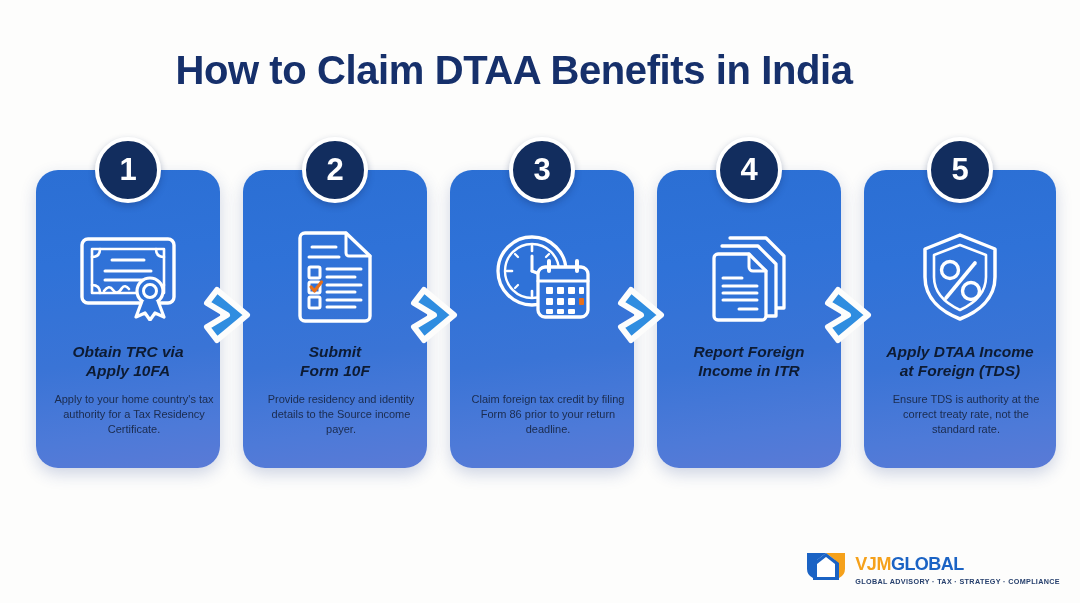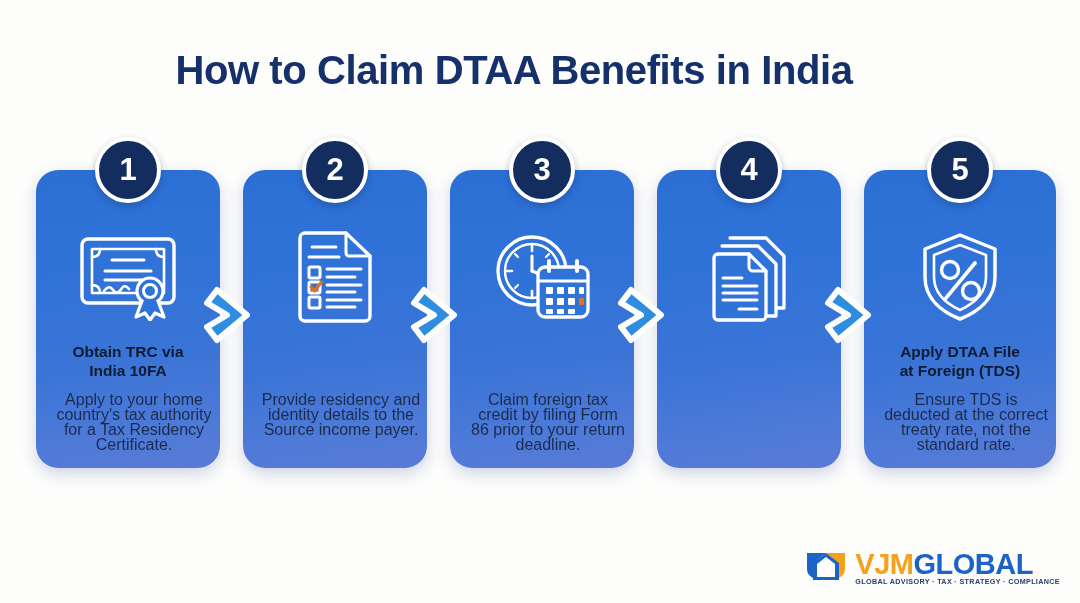--- a/index.html
+++ b/index.html
@@ -62,27 +62,28 @@
   }
   .icon-wrap svg{display:block;}
   .card-title{
     position:absolute;
     top:172px;left:8px;right:8px;
     text-align:center;
     color:#0d1b33;
     font-size:15.5px;
     font-weight:bold;
     line-height:19px;
+    font-style:italic;
   }
   .card-desc{
     position:absolute;
     top:222px;left:6px;right:6px;
     text-align:center;
     color:#1b2b4d;
-    font-size:16px;
+    font-size:11px;
     line-height:15px;
     margin-left:12px;
   }
 
   .chev{
     position:absolute;
     top:282px;
     width:66px;height:66px;
     z-index:5;
   }
@@ -93,21 +94,21 @@
 
   #brand{
     position:absolute;
     right:20px;bottom:12px;
     height:46px;
     display:flex;align-items:center;
   }
   #brand-mark{margin-right:8px;}
   #brand-text{display:block;}
   .brand-word{
-    font-size:29px;font-weight:bold;letter-spacing:-0.5px;
+    font-size:18px;font-weight:bold;letter-spacing:-0.5px;
     line-height:26px;
     white-space:nowrap;
   }
   .bw-vjm{color:#f5a11b;}
   .bw-global{color:#1b63c4;}
   .brand-tag{
     font-size:7.2px;
     color:#27406d;
     letter-spacing:0.35px;
     font-weight:bold;
@@ -134,21 +135,21 @@
         <line x1="29" y1="38" x2="75" y2="38" stroke-width="3"></line>
         <line x1="29" y1="47" x2="75" y2="47" stroke-width="3"></line>
         <path d="M28 58 q5 -7 9 -1 q4 6 9 -2 q3 -4 7 1" stroke-width="2.6" fill="none"></path>
         <circle cx="74" cy="58" r="13" fill="#2f72d8" stroke-width="3.2"></circle>
         <circle cx="74" cy="58" r="6.5" stroke-width="3"></circle>
         <path d="M66 68 l-6 16 l9 -4 l5 7 l5 -7 l9 4 l-6 -16" fill="#2f72d8" stroke-width="3.2"></path>
       </svg>
     </div>
     <div class="card-title">
       <span>Obtain TRC via</span><br>
-      <span>India 10FA</span>
+      <span>Apply 10FA</span>
     </div>
     <div class="card-desc">Apply to your home country's tax authority for a Tax Residency Certificate.</div>
   </div>
 
   <div class="card c1">
     <div class="badge">2</div>
     <div class="icon-wrap">
       <svg width="80" height="94" viewBox="0 0 80 94" fill="none" stroke="#ffffff" stroke-width="3.4" stroke-linecap="round" stroke-linejoin="round">
         <path d="M5 8 a5 5 0 0 1 5 -5 h41 l24 23 v60 a5 5 0 0 1 -5 5 h-60 a5 5 0 0 1 -5 -5 z"></path>
         <path d="M51 3 v20 a3 3 0 0 0 3 3 h21" stroke-width="3"></path>
@@ -158,20 +159,24 @@
         <line x1="32" y1="39" x2="66" y2="39" stroke-width="3"></line>
         <line x1="32" y1="47" x2="60" y2="47" stroke-width="3"></line>
         <rect x="14" y="52" width="11" height="11" rx="1.5" stroke-width="3"></rect>
         <path d="M16 57 l3.5 4 l7 -9" stroke="#e8701a" stroke-width="3.2"></path>
         <line x1="32" y1="55" x2="66" y2="55" stroke-width="3"></line>
         <line x1="32" y1="62" x2="60" y2="62" stroke-width="3"></line>
         <rect x="14" y="67" width="11" height="11" rx="1.5" stroke-width="3"></rect>
         <line x1="32" y1="70" x2="66" y2="70" stroke-width="3"></line>
         <line x1="32" y1="77" x2="60" y2="77" stroke-width="3"></line>
       </svg>
+    </div>
+    <div class="card-title">
+      <span>Submit</span><br>
+      <span>Form 10F</span>
     </div>
     <div class="card-desc">Provide residency and identity details to the Source income payer.</div>
   </div>
 
   <div class="card c2">
     <div class="badge">3</div>
     <div class="icon-wrap">
       <svg width="100" height="92" viewBox="0 0 100 92" fill="none" stroke="#ffffff" stroke-width="3.3" stroke-linecap="round" stroke-linejoin="round">
         <circle cx="40" cy="40" r="34" fill="#2f72d8"></circle>
         <circle cx="40" cy="40" r="27" stroke-width="2.4"></circle>
@@ -211,38 +216,42 @@
         <path d="M20 16 h36 l18 18 v52 h-10" fill="#2f72d8"></path>
         <path d="M12 28 a4 4 0 0 1 4 -4 h31 l17 17 v45 a4 4 0 0 1 -4 4 h-44 a4 4 0 0 1 -4 -4 z" fill="#2f72d8"></path>
         <path d="M47 24 v13 a4 4 0 0 0 4 4 h13" stroke-width="3"></path>
         <line x1="21" y1="48" x2="40" y2="48" stroke-width="3"></line>
         <line x1="21" y1="56" x2="55" y2="56" stroke-width="3"></line>
         <line x1="21" y1="63" x2="55" y2="63" stroke-width="3"></line>
         <line x1="21" y1="70" x2="55" y2="70" stroke-width="3"></line>
         <line x1="37" y1="79" x2="55" y2="79" stroke-width="3"></line>
       </svg>
     </div>
+    <div class="card-title">
+      <span>Report Foreign</span><br>
+      <span>Income in ITR</span>
+    </div>
   </div>
 
   <div class="card c4">
     <div class="badge">5</div>
     <div class="icon-wrap">
       <svg width="86" height="94" viewBox="0 0 86 94" fill="none" stroke="#ffffff" stroke-width="3.5" stroke-linecap="round" stroke-linejoin="round">
         <path d="M43 5 L8 19 v28 c0 22 17 35 35 42 c18 -7 35 -20 35 -42 V19 z"></path>
         <path d="M43 15 L17 25 v22 c0 17 13 27 26 33 c13 -6 26 -16 26 -33 V25 z" stroke-width="2.6"></path>
         <circle cx="33" cy="40" r="8.5" stroke-width="3.4"></circle>
         <circle cx="54" cy="61" r="8.5" stroke-width="3.4"></circle>
         <line x1="58" y1="33" x2="29" y2="68" stroke-width="3.6"></line>
       </svg>
     </div>
     <div class="card-title">
-      <span>Apply DTAA File</span><br>
+      <span>Apply DTAA Income</span><br>
       <span>at Foreign (TDS)</span>
     </div>
-    <div class="card-desc">Ensure TDS is deducted at the correct treaty rate, not the standard rate.</div>
+    <div class="card-desc">Ensure TDS is authority at the correct treaty rate, not the standard rate.</div>
   </div>
 </div>
 
 <div class="chev a0">
   <svg width="66" height="66" viewBox="0 0 66 66">
     <path d="M16 8 L46 33 L16 58 L6 45 L26 33 L6 21 Z" fill="#2f8de0" stroke="#fdfdfc" stroke-width="6" stroke-linejoin="round"></path>
   </svg>
 </div>
 <div class="chev a1">
   <svg width="66" height="66" viewBox="0 0 66 66">

